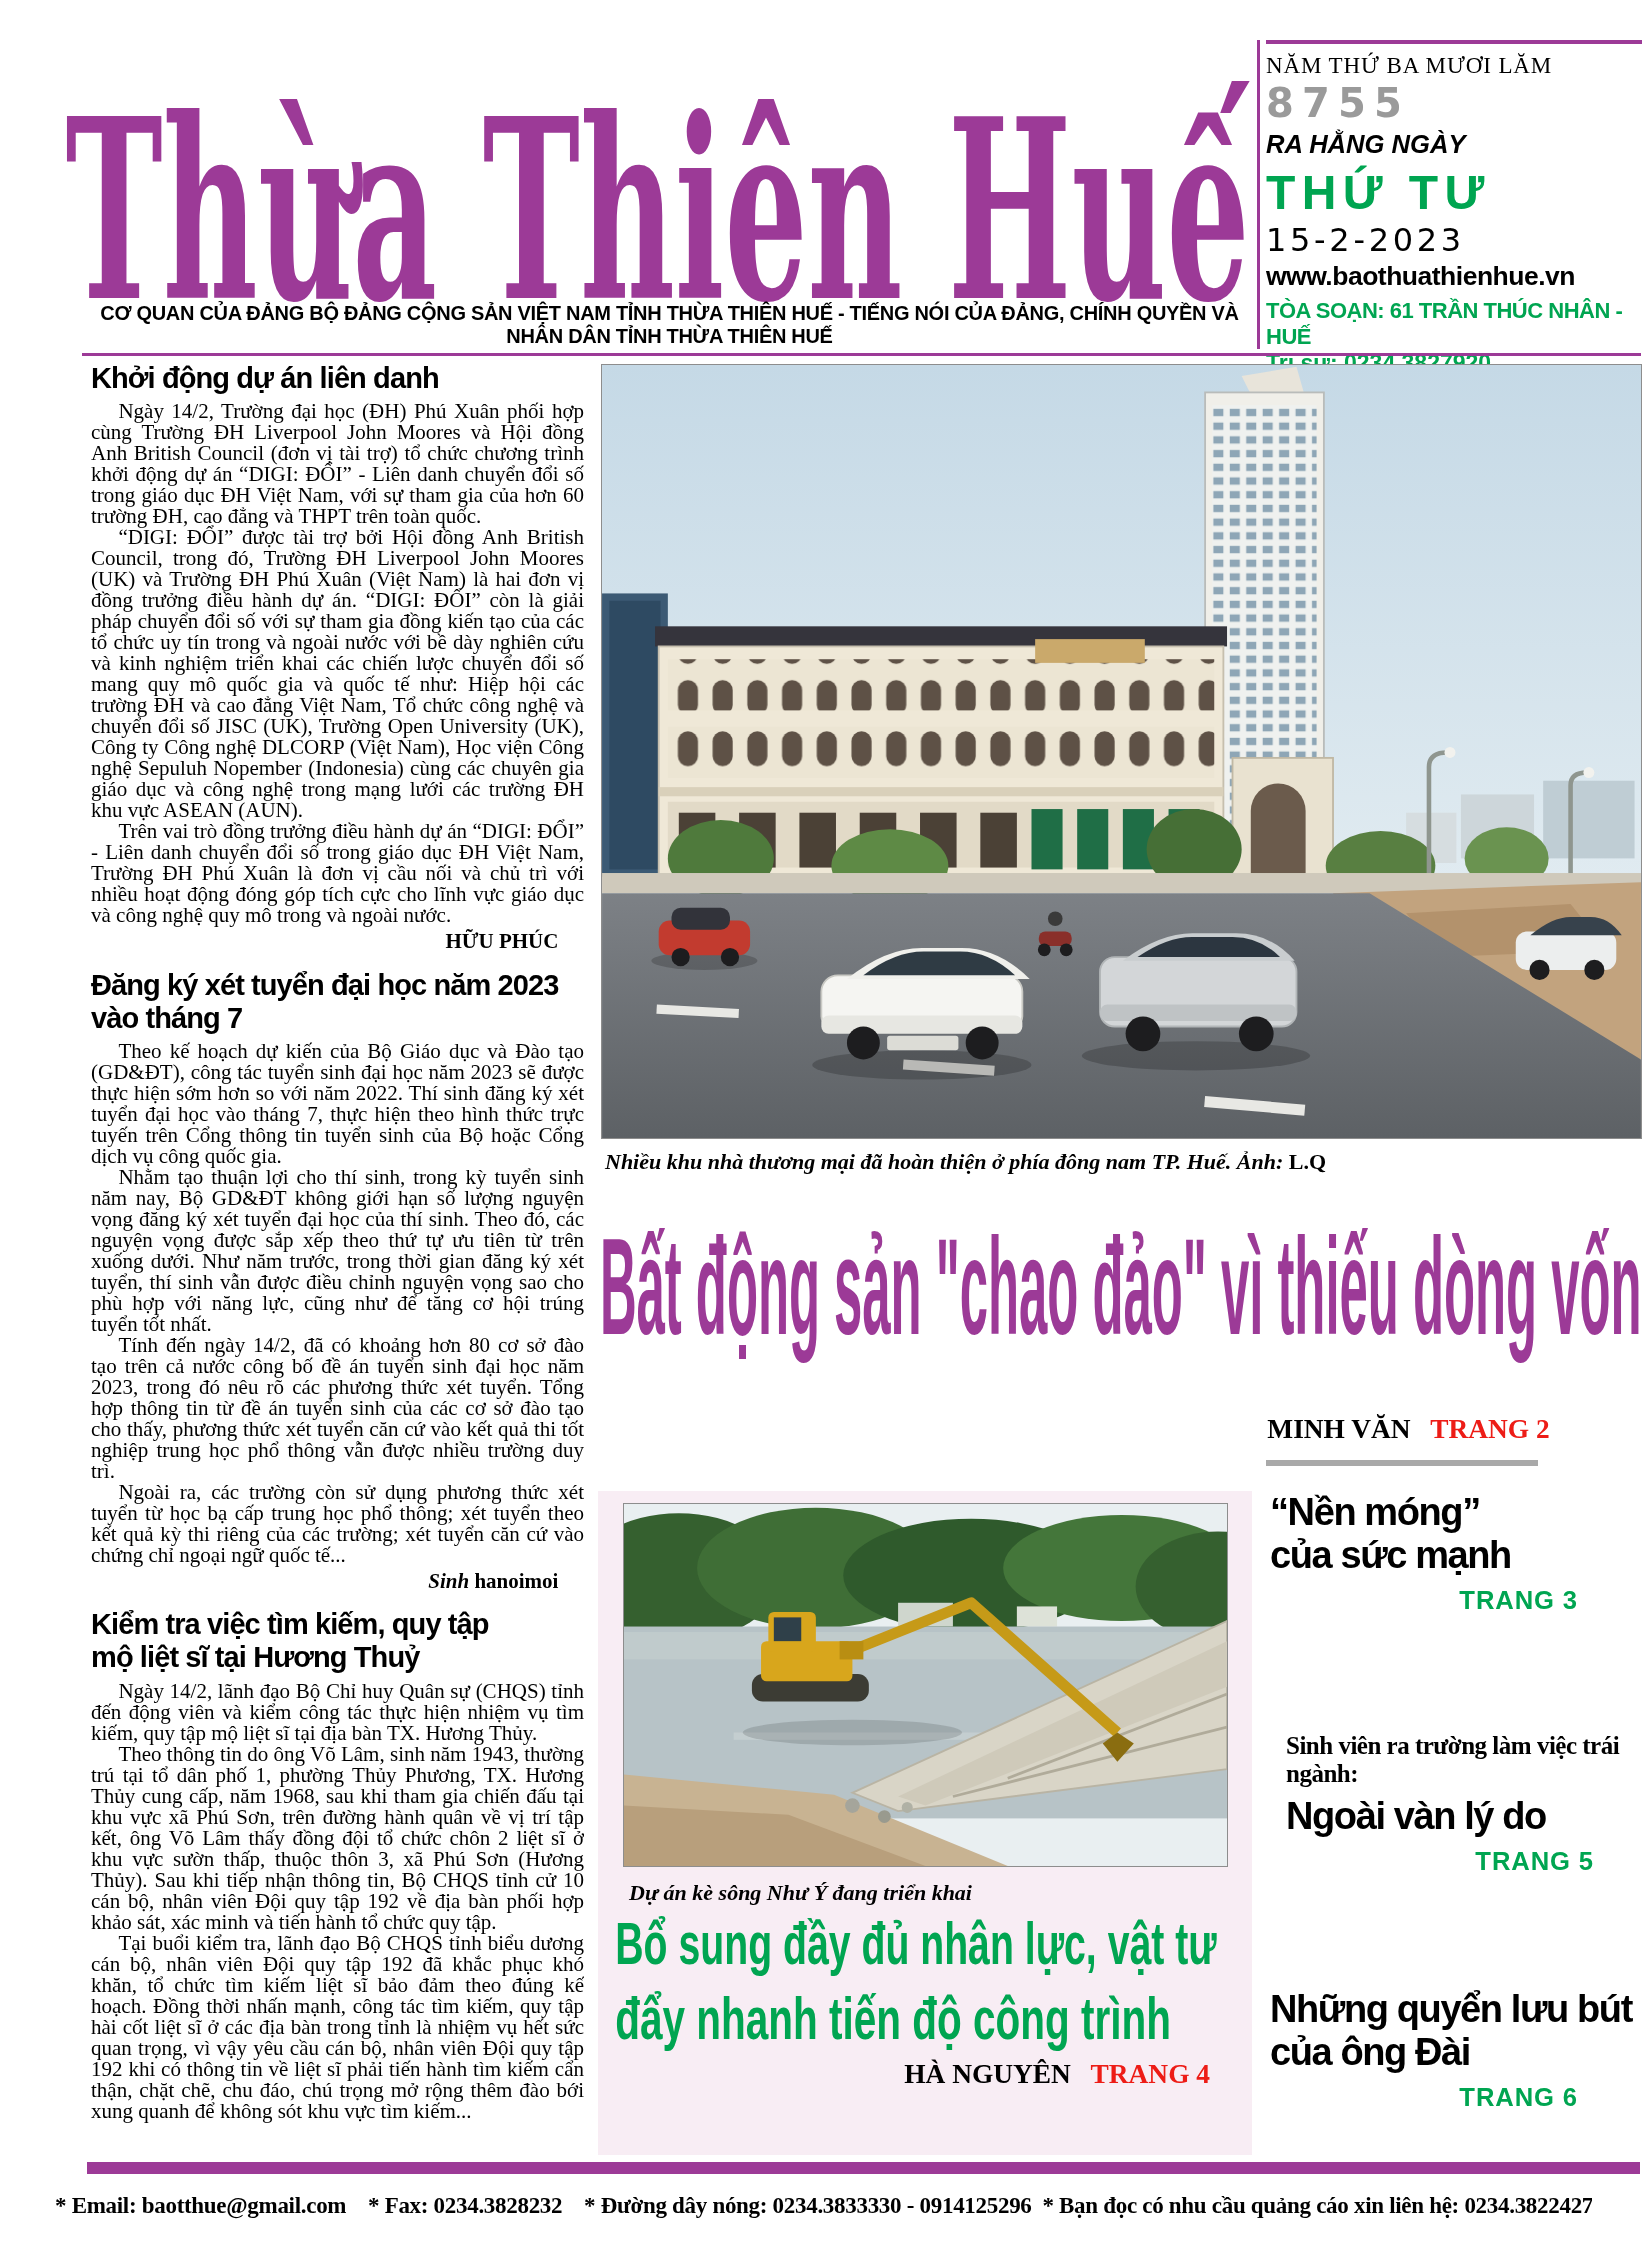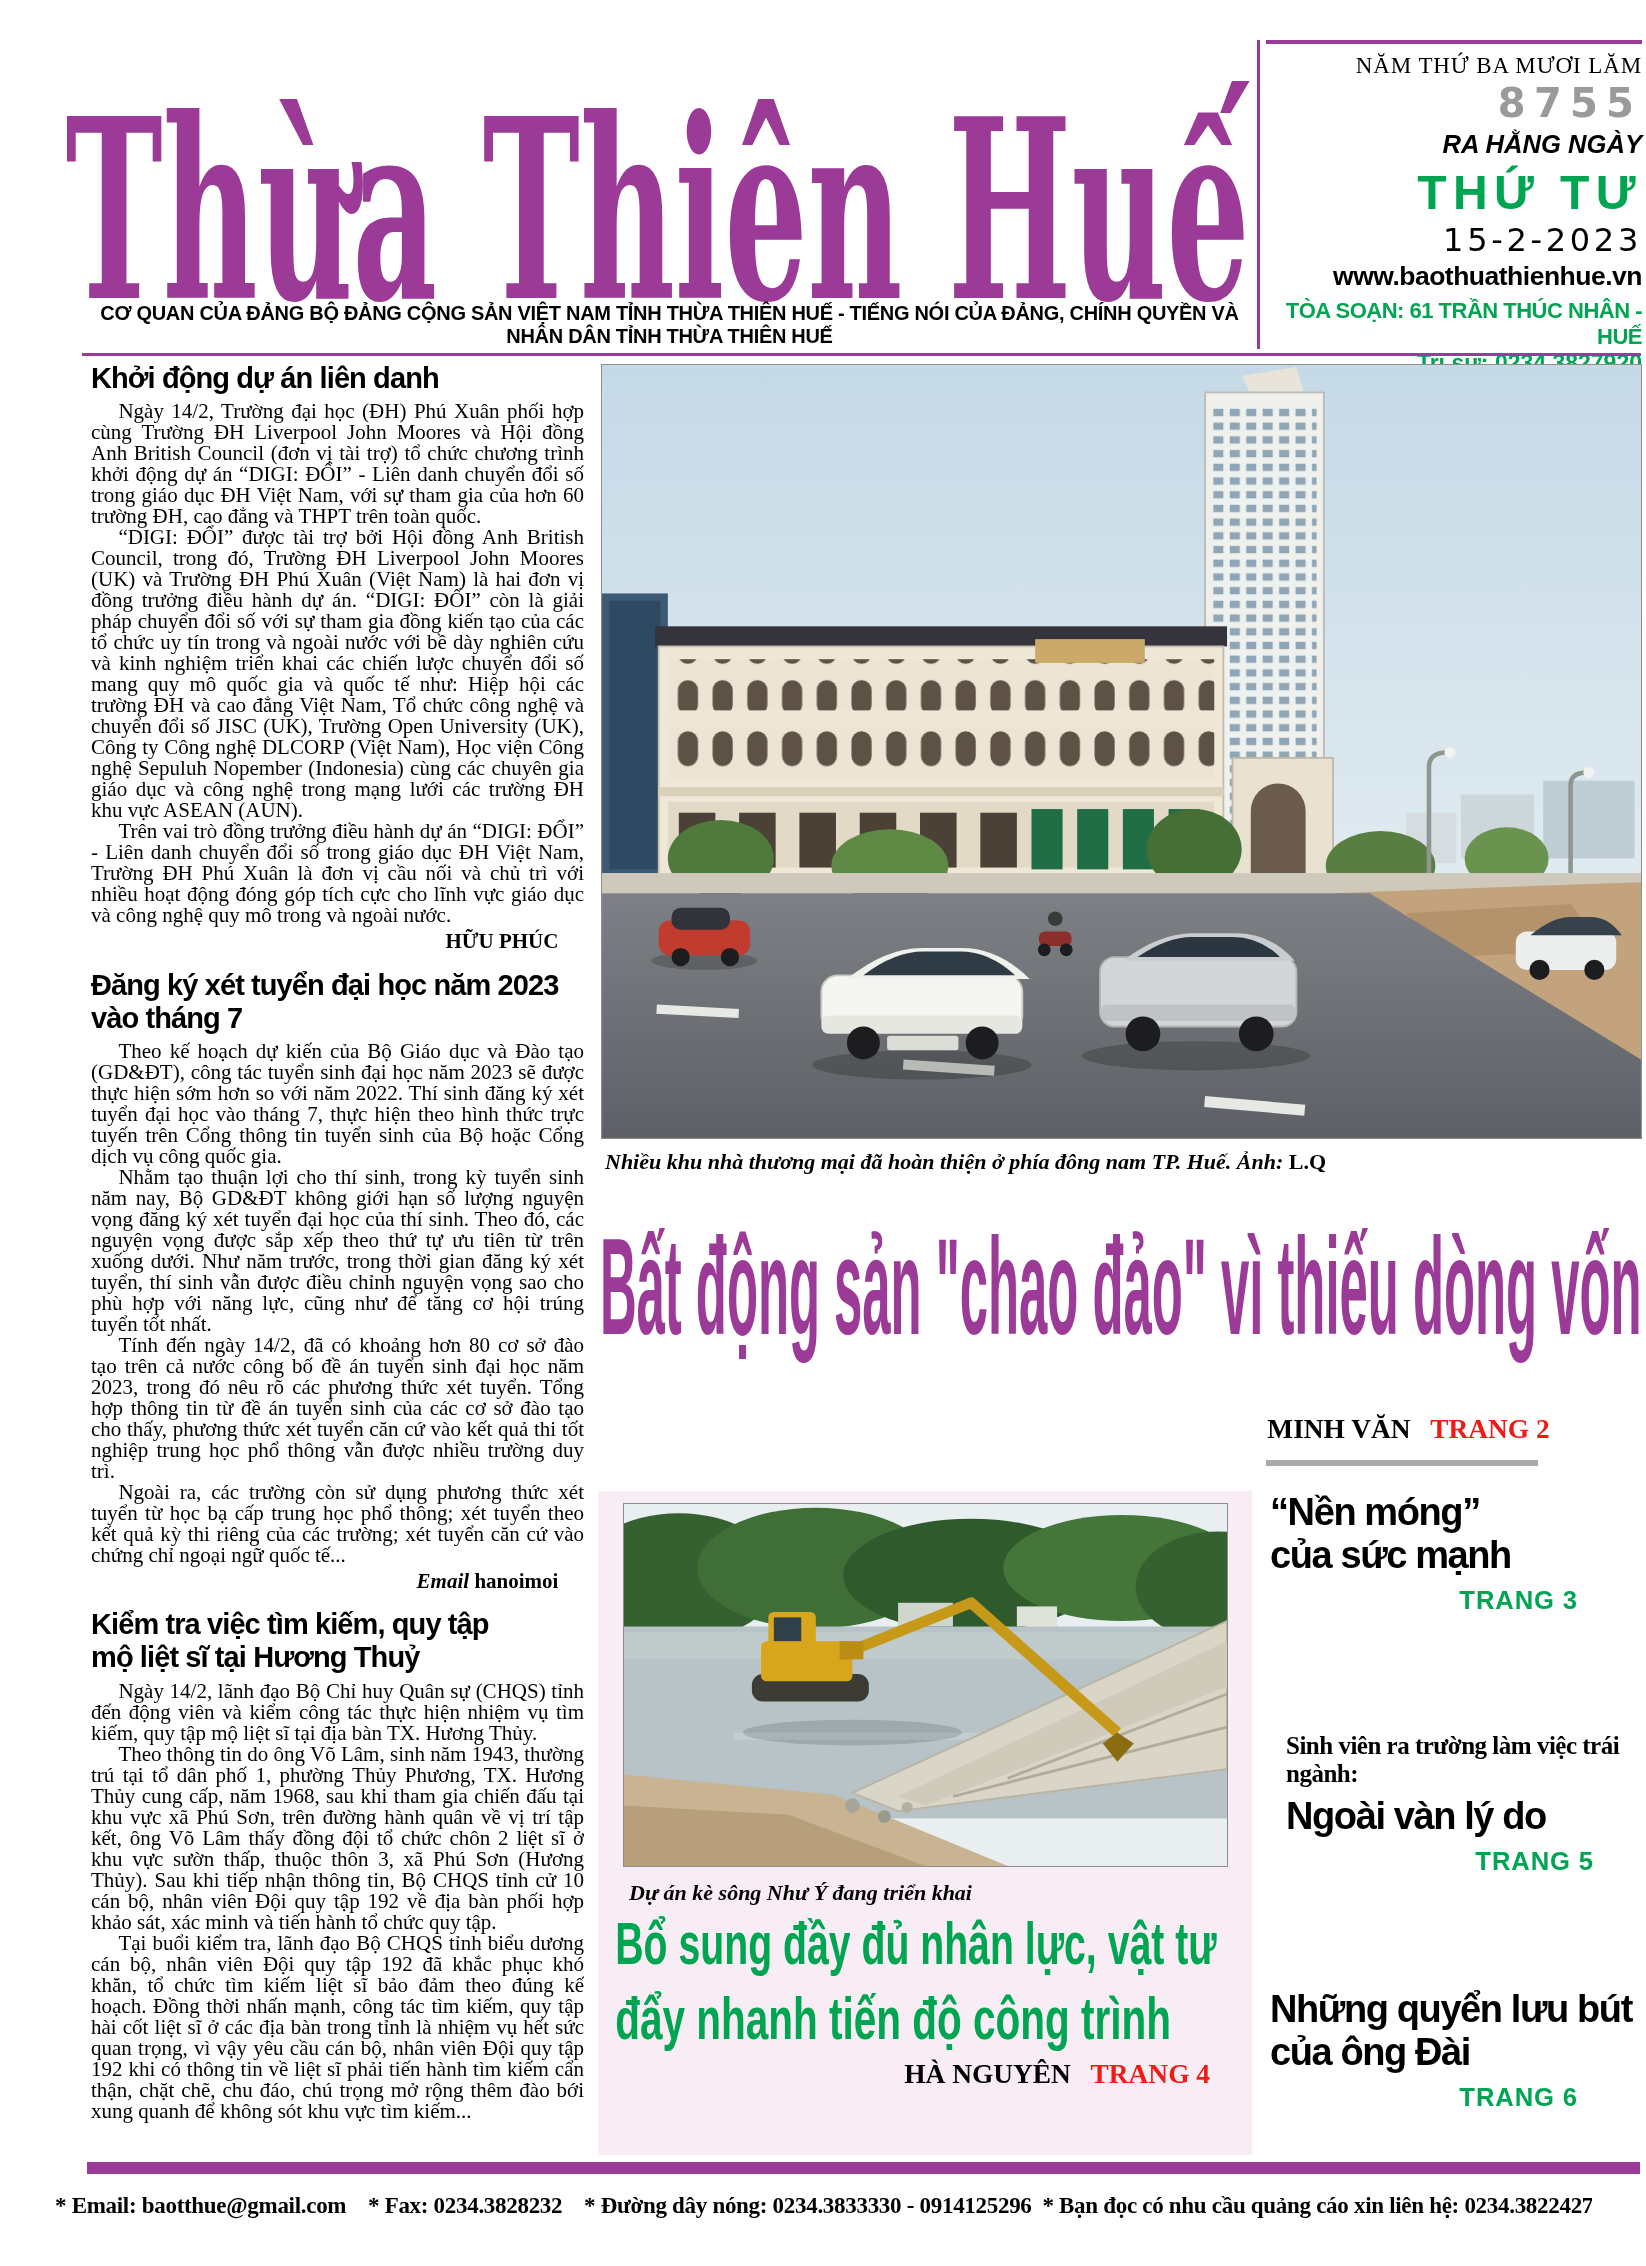--- a/index.html
+++ b/index.html
@@ -9,21 +9,21 @@
     margin:0 auto; overflow:hidden; color:#000;
     font-family:"Liberation Serif", serif;
   }
   .abs{ position:absolute; }
 
   
   .logo-wrap{ left:60px; top:40px; width:1195px; height:302px; }
   .logo-wrap svg{ overflow:visible; }
   .info-vrule{ left:1257px; top:40px; width:2.7px; height:309px; background:#9c3a97; }
   .info-rule-top{ left:1266px; top:40px; width:376px; height:3.7px; background:#9c3a97; }
-  .info-box{ left:1266px; top:53px; width:376px; height:298px; text-align:right; }
+  .info-box{ left:1266px; top:53px; width:376px; height:298px; text-align:left; }
   .info-year{ font-family:"Liberation Serif",serif; font-size:23px; letter-spacing:0.9px; }
   .info-issue{ font-family:"DejaVu Sans",sans-serif; font-weight:bold; font-size:40px;
                color:#9a9a9a; letter-spacing:8.2px; line-height:44px; margin-top:1.8px;}
   .info-freq{ font-family:"Liberation Sans",sans-serif; font-weight:bold; font-size:25.6px; margin-top:5.5px;font-style:italic;}
   .info-weekday{ font-family:"Liberation Sans",sans-serif; font-weight:bold; font-size:48px;
                  color:#00a551; letter-spacing:6.4px; line-height:51px; margin-top:7.3px;}
   .info-date{ font-family:"DejaVu Sans",sans-serif; font-size:32px; letter-spacing:3.7px; margin-top:3.7px;}
   .info-site{ font-family:"Liberation Sans",sans-serif; font-weight:bold; font-size:26.5px; letter-spacing:-0.5px; margin-top:1.8px;}
   .info-addr{ font-family:"Liberation Sans",sans-serif; font-weight:bold; font-size:22px; color:#00a551; margin-top:5.5px; letter-spacing:-0.5px;}
   .info-phone{ font-family:"Liberation Sans",sans-serif; font-weight:bold; font-size:23px; color:#00a551; margin-top:0.9px;}
@@ -122,21 +122,21 @@
     <div class="article">
       <div class="head">
         <span style="display:block">Đăng ký xét tuyển đại học năm 2023</span>
         <span style="display:block">vào tháng 7</span>
       </div>
       <p>Theo kế hoạch dự kiến của Bộ Giáo dục và Đào tạo (GD&amp;ĐT), công tác tuyển sinh đại học năm 2023 sẽ được thực hiện sớm hơn so với năm 2022. Thí sinh đăng ký xét tuyển đại học vào tháng 7, thực hiện theo hình thức trực tuyến trên Cổng thông tin tuyển sinh của Bộ hoặc Cổng dịch vụ công quốc gia.</p>
       <p>Nhằm tạo thuận lợi cho thí sinh, trong kỳ tuyển sinh năm nay, Bộ GD&amp;ĐT không giới hạn số lượng nguyện vọng đăng ký xét tuyển đại học của thí sinh. Theo đó, các nguyện vọng được sắp xếp theo thứ tự ưu tiên từ trên xuống dưới. Như năm trước, trong thời gian đăng ký xét tuyển, thí sinh vẫn được điều chỉnh nguyện vọng sao cho phù hợp với năng lực, cũng như để tăng cơ hội trúng tuyển tốt nhất.</p>
       <p>Tính đến ngày 14/2, đã có khoảng hơn 80 cơ sở đào tạo trên cả nước công bố đề án tuyển sinh đại học năm 2023, trong đó nêu rõ các phương thức xét tuyển. Tổng hợp thông tin từ đề án tuyển sinh của các cơ sở đào tạo cho thấy, phương thức xét tuyển căn cứ vào kết quả thi tốt nghiệp trung học phổ thông vẫn được nhiều trường duy trì.</p>
       <p>Ngoài ra, các trường còn sử dụng phương thức xét tuyển từ học bạ cấp trung học phổ thông; xét tuyển theo kết quả kỳ thi riêng của các trường; xét tuyển căn cứ vào chứng chỉ ngoại ngữ quốc tế...</p>
       <div class="byline">
-        <span class="src-prefix">Email </span><span>hanoimoi</span>
+        <span class="src-prefix">Sinh </span><span>hanoimoi</span>
       </div>
     </div>
 
     <div class="article">
       <div class="head">
         <span style="display:block">Kiểm tra việc tìm kiếm, quy tập</span>
         <span style="display:block">mộ liệt sĩ tại Hương Thuỷ</span>
       </div>
       <p>Ngày 14/2, lãnh đạo Bộ Chỉ huy Quân sự (CHQS) tỉnh đến động viên và kiểm công tác thực hiện nhiệm vụ tìm kiếm, quy tập mộ liệt sĩ tại địa bàn TX. Hương Thủy.</p>
       <p>Theo thông tin do ông Võ Lâm, sinh năm 1943, thường trú tại tổ dân phố 1, phường Thủy Phương, TX. Hương Thủy cung cấp, năm 1968, sau khi tham gia chiến đấu tại khu vực xã Phú Sơn, trên đường hành quân về vị trí tập kết, ông Võ Lâm thấy đồng đội tổ chức chôn 2 liệt sĩ ở khu vực sườn thấp, thuộc thôn 3, xã Phú Sơn (Hương Thủy). Sau khi tiếp nhận thông tin, Bộ CHQS tỉnh cử 10 cán bộ, nhân viên Đội quy tập 192 về địa bàn phối hợp khảo sát, xác minh và tiến hành tổ chức quy tập.</p>

